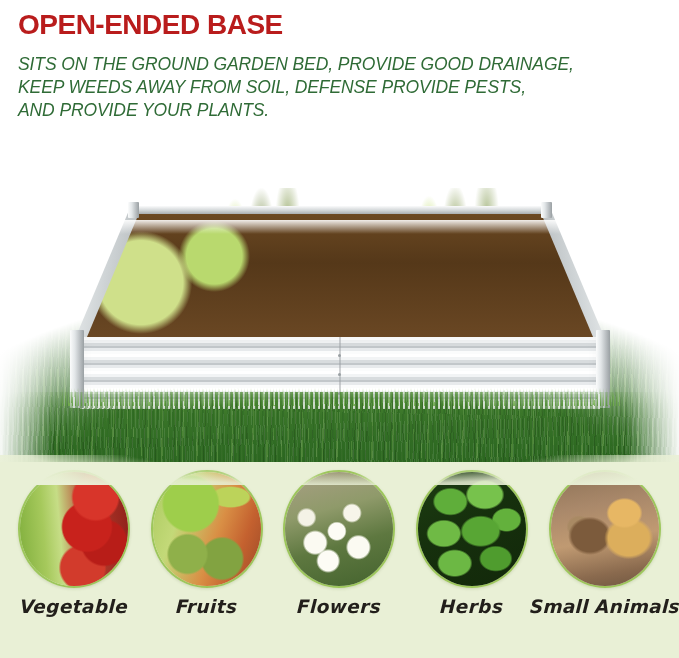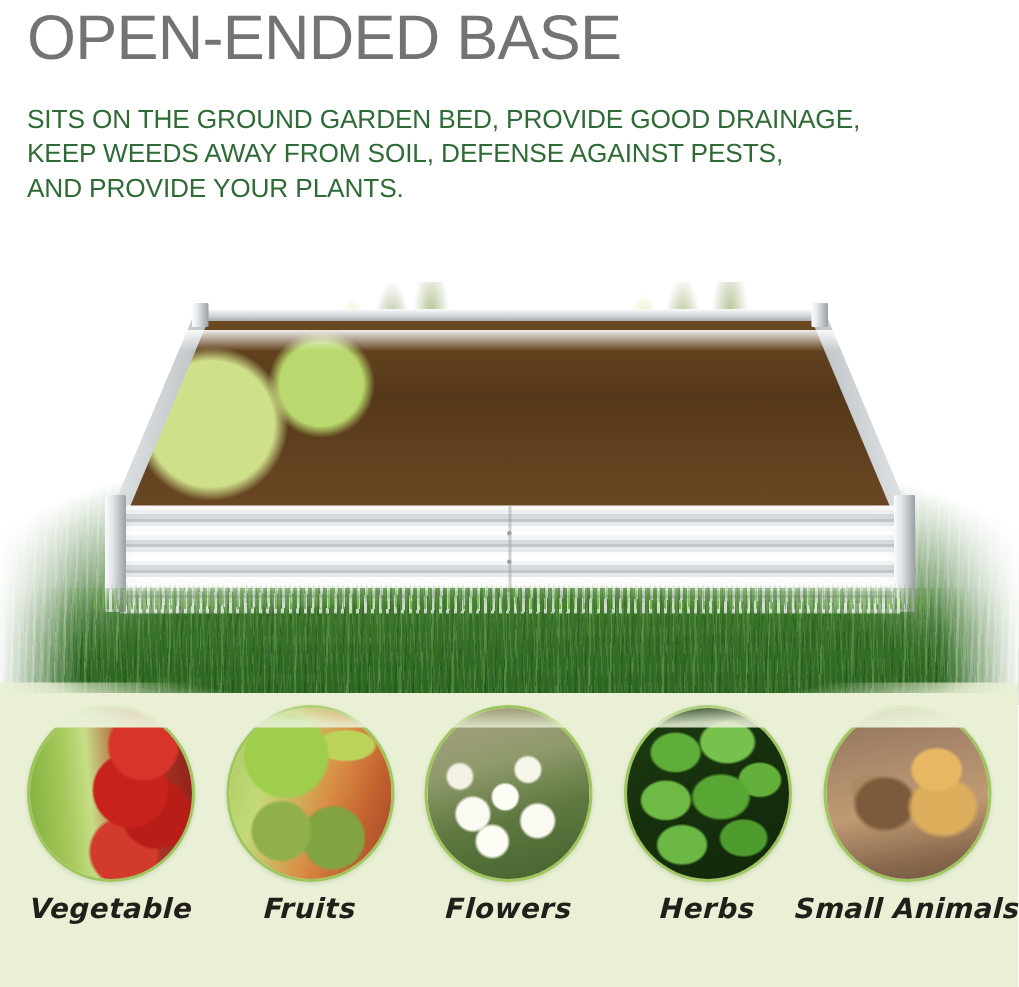--- a/index.html
+++ b/index.html
@@ -26,30 +26,31 @@
     left: 0; top: 0;
     width: 679px;
     height: 130px;
     padding: 4px 0 0 18px;
     background: #ffffff;
     z-index: 40;
   }
 
   .headline {
     font-family: "Liberation Sans", sans-serif;
-    font-weight: 400;
-    font-size: 42px;
+    font-weight: 700;
+    font-size: 28px;
     line-height: 42px;
     letter-spacing: -0.5px;
-    color: #737373;
+    color: #b91c1c;
     white-space: nowrap;
   }
 
   .subline {
-    margin-top: 22px;
+    margin-top: 7px;
+    font-style: italic;
   }
 
   .subline-row {
     font-family: "Liberation Sans", sans-serif;
     font-weight: 400;
     font-size: 17.5px;
     line-height: 23px;
     letter-spacing: -0.1px;
     color: #2f6b36;
     white-space: nowrap;
@@ -354,21 +355,21 @@
 </style>
 </head>
 <body>
 
 <div id="page">
 
   <div class="header">
     <div class="headline">OPEN-ENDED BASE</div>
     <div class="subline">
       <div class="subline-row">SITS ON THE GROUND GARDEN BED, PROVIDE GOOD DRAINAGE,</div>
-      <div class="subline-row">KEEP WEEDS AWAY FROM SOIL, DEFENSE AGAINST PESTS,</div>
+      <div class="subline-row">KEEP WEEDS AWAY FROM SOIL, DEFENSE PROVIDE PESTS,</div>
       <div class="subline-row">AND PROVIDE YOUR PLANTS.</div>
     </div>
   </div>
 
   <div class="scene">
     <div class="grass"></div>
 
     <div class="bed">
       <div class="plants"></div>
       <div class="bed-top"></div>

